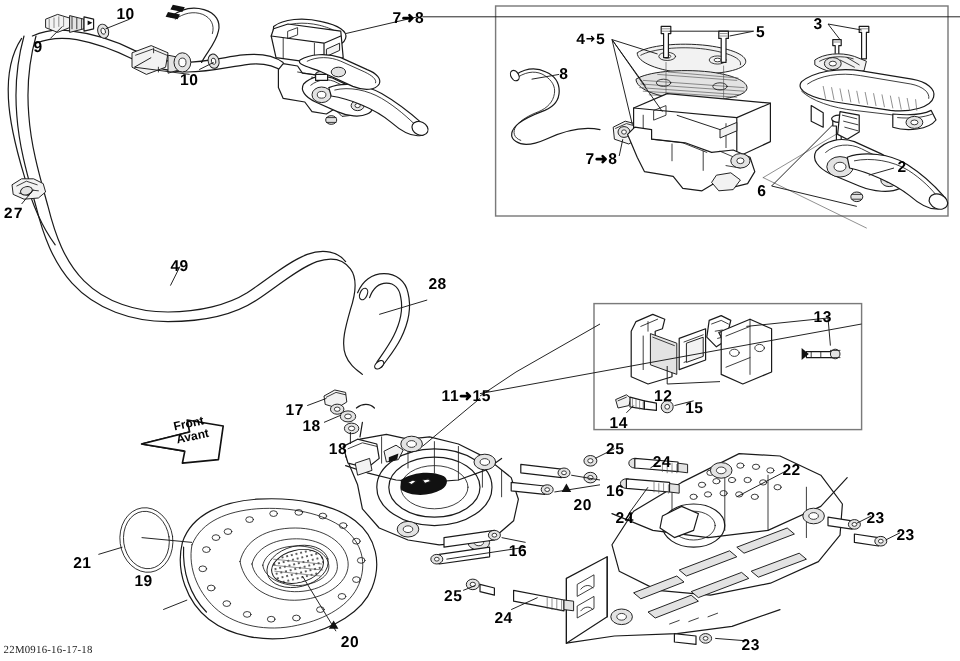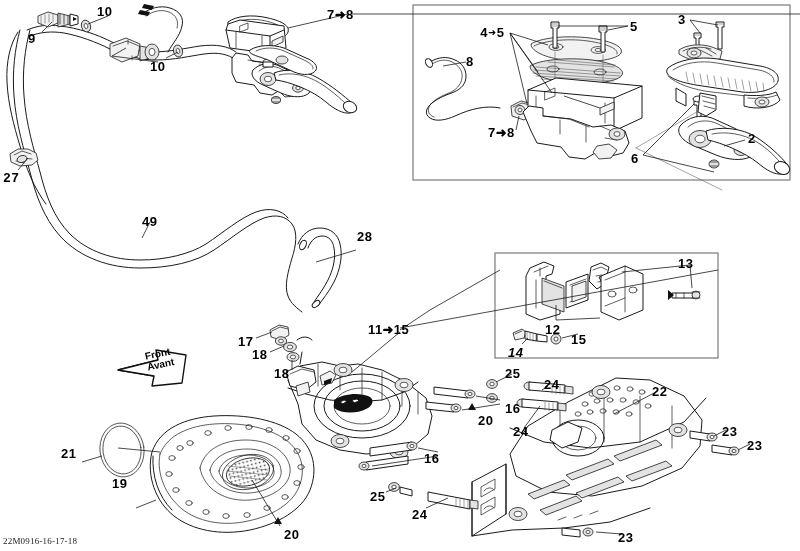--- a/index.html
+++ b/index.html
@@ -693,31 +693,31 @@
       <div class="callout" style="left: 424px; top: 452px;">16</div>
       <div class="callout" style="left: 505px; top: 367px;">25</div>
       <div class="callout" style="left: 370px; top: 490px;">25</div>
       <div class="callout" style="left: 544px; top: 378px;">24</div>
       <div class="callout" style="left: 513px; top: 425px;">24</div>
       <div class="callout" style="left: 412px; top: 508px;">24</div>
       <div class="callout" style="left: 652px; top: 385px;">22</div>
       <div class="callout" style="left: 722px; top: 425px;">23</div>
       <div class="callout" style="left: 747px; top: 439px;">23</div>
       <div class="callout" style="left: 618px; top: 531px;">23</div>
-      <div class="callout" style="left: 61px; top: 447px;">21</div>
+      <div class="callout" style="left: 61px; top: 462px;">21</div>
       <div class="callout" style="left: 112px; top: 477px;">19</div>
       <div class="callout" style="left: 284px; top: 528px;">20</div>
       <div class="callout" style="left: 480px; top: 27px; font-family: Liberation Mono, monospace;">4➜5</div>
       <div class="callout" style="left: 630px; top: 20px;">5</div>
       <div class="callout" style="left: 678px; top: 13px;">3</div>
       <div class="callout" style="left: 466px; top: 55px;">8</div>
       <div class="callout" style="left: 488px; top: 126px;">7➜8</div>
       <div class="callout" style="left: 631px; top: 152px;">6</div>
       <div class="callout" style="left: 748px; top: 132px;">2</div>
       <div class="callout" style="left: 678px; top: 257px;">13</div>
       <div class="callout" style="left: 545px; top: 323px;">12</div>
-      <div class="callout" style="left: 508px; top: 346px; font-style: italic;">14</div>
+      <div class="callout" style="left: 508px; top: 346px;">14</div>
       <div class="callout" style="left: 571px; top: 333px;">15</div>
     </div>
 
   <div class="footer-code">22M0916-16-17-18</div>
 
 </div>
 
 </body></html>

